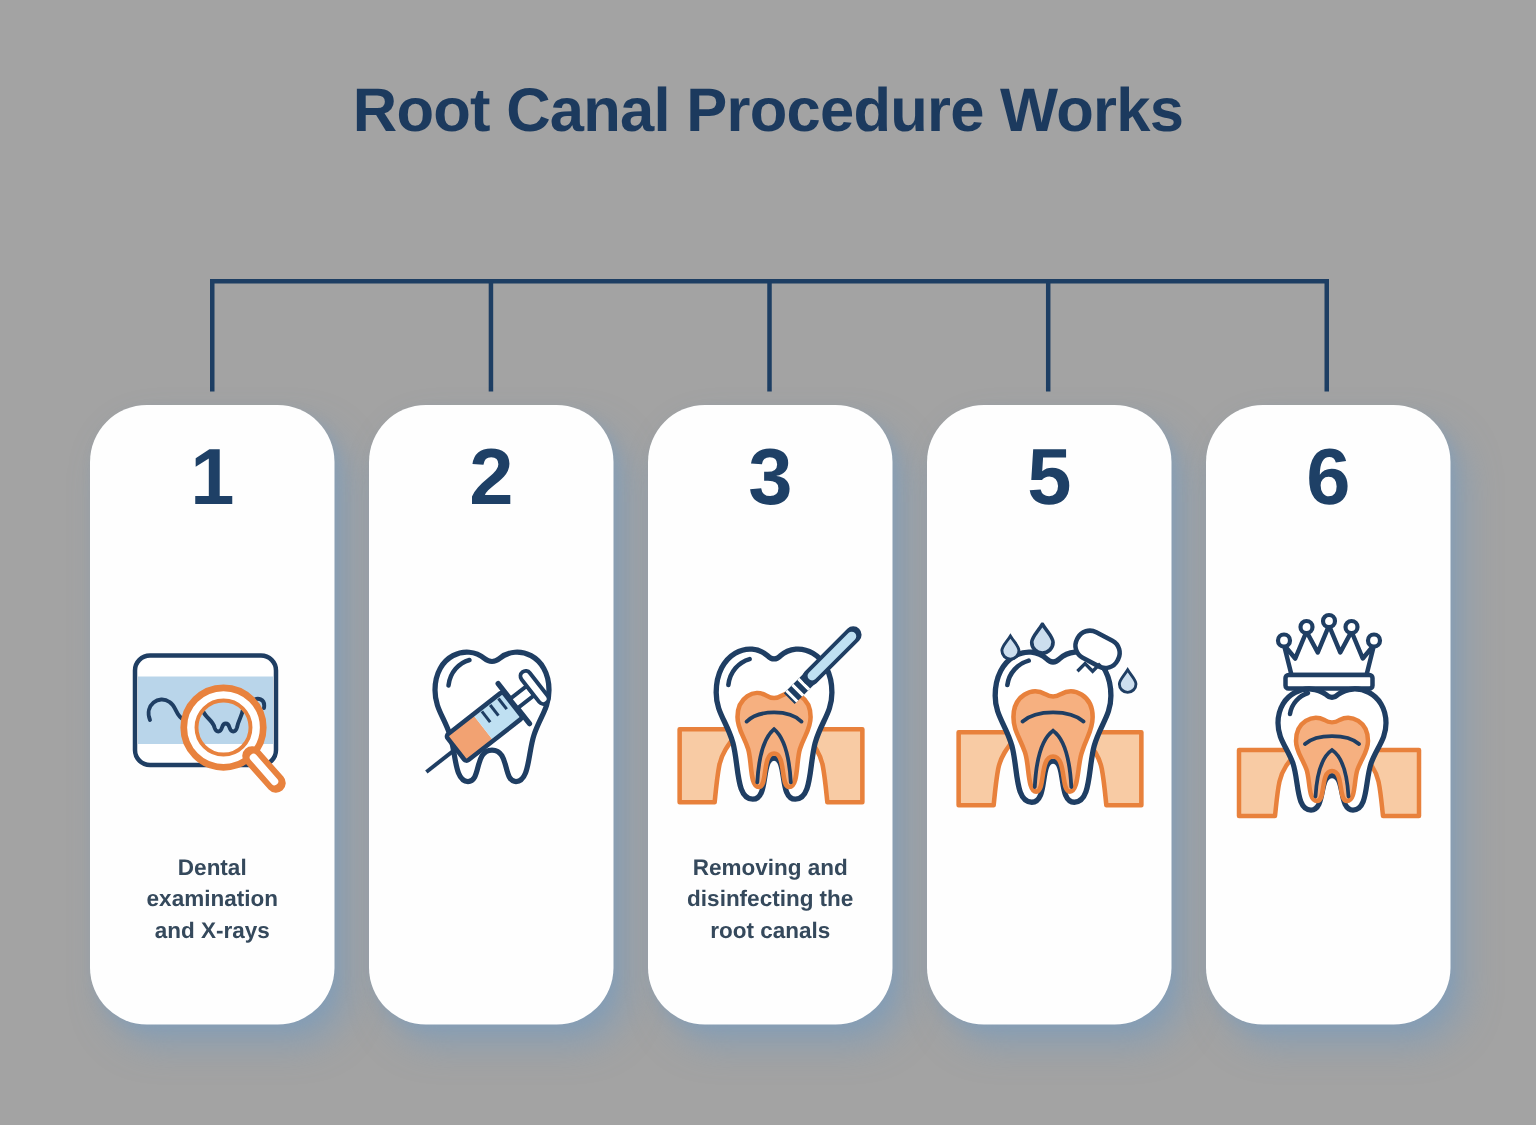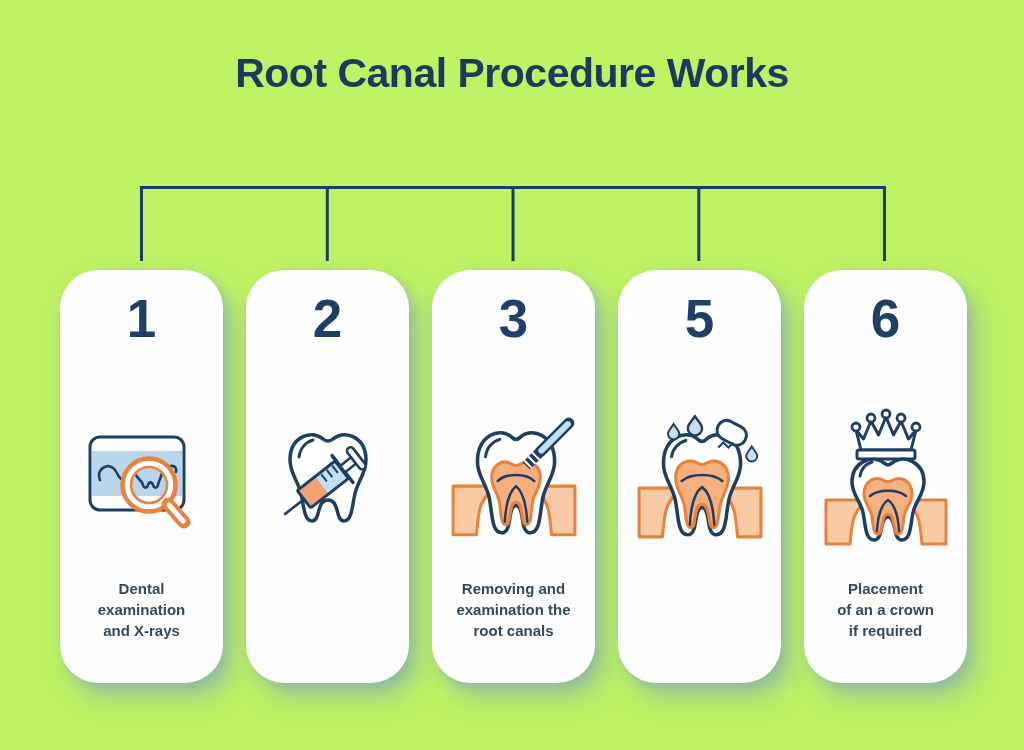--- a/index.html
+++ b/index.html
@@ -1,27 +1,27 @@
 <!DOCTYPE html>
 <html><head>
 <meta charset="utf-8">
 <style>
   html,body{margin:0;padding:0;}
   body{font-family:"Liberation Sans","DejaVu Sans",sans-serif;}
-  .canvas{position:relative;width:1024px;height:750px;background:#bef264;overflow:hidden;}
+  .canvas{position:relative;width:1024px;height:750px;background:#a3a3a3;overflow:hidden;}
   .title{position:absolute;top:50px;left:0;width:100%;text-align:center;
          font-size:41px;font-weight:bold;letter-spacing:-0.5px;color:#1c3a5e;}
   .connector{position:absolute;left:0;top:0;pointer-events:none;}
   .cards{position:absolute;left:60px;top:270px;display:flex;gap:23px;}
   .card{width:163px;height:413px;background:#fefefe;border-radius:38px;
         box-shadow:10px 14px 22px rgba(116,155,194,0.50), 3px 4px 8px rgba(116,155,194,0.25);
         display:flex;flex-direction:column;align-items:center;}
   .num{margin-top:18px;height:62px;line-height:62px;font-size:53px;font-weight:bold;color:#1e4066;}
   .icon-wrap{height:158px;margin-top:50px;display:flex;align-items:center;justify-content:center;}
-  .caption{margin-top:20px;font-size:15px;line-height:21px;font-weight:bold;color:#35495c;
+  .caption{margin-top:10px;font-size:15px;line-height:21px;font-weight:bold;color:#35495c;
            text-align:center;white-space:pre-line;}
 </style>
 </head>
 <body>
 
 <div class="canvas">
 
   <div class="title">Root Canal Procedure Works</div>
 
   <svg class="connector" width="1024" height="750">
@@ -88,21 +88,21 @@
           <path d="M44 60 C44 47 55 41 63 46 C66 48 70 48 73 46 C81 41 92 47 92 60 C92 68 88 72 85 81 C82.5 89 84 106 78 106 C72 106 76 84 68 84 C60 84 64 106 58 106 C52 106 53.5 89 51 81 C48 72 44 68 44 60 Z" fill="#f6b080" stroke="#e8813c" stroke-width="3"></path>
           <path d="M50 63 C58 55 78 55 86 63 M57 103 C58 85 62 73 68 68 C74 73 78 85 79 103" fill="none" stroke="#1f3e63" stroke-width="2.5" stroke-linecap="round"></path>
           <path d="M38 39 C39 30 45 24 52 22" fill="none" stroke="#1f3e63" stroke-width="3" stroke-linecap="round"></path>
           <line x1="78" y1="48" x2="92" y2="34" stroke="#1f3e63" stroke-width="10"></line>
           <line x1="79" y1="47" x2="91" y2="35" stroke="#ffffff" stroke-width="10" stroke-dasharray="2 3.5"></line>
           <line x1="92" y1="34" x2="120" y2="6" stroke="#1f3e63" stroke-width="11" stroke-linecap="round"></line>
           <line x1="93" y1="33" x2="119" y2="7" stroke="#bfe0f2" stroke-width="6" stroke-linecap="round"></line>
         </svg>
       </div>
       <div class="caption">Removing and
-examination the
+disinfecting the
 root canals</div>
     </div>
 
     <div class="card">
       <div class="num">5</div>
       <div class="icon-wrap">
         <svg width="134" height="128" viewBox="0 0 132 126">
           <g transform="translate(0 4)">
             <path d="M6 68 L46 68 C40 76 34 82 32 92 C30.5 100 30 106 29 116 L6 116 Z" fill="#f8cba4" stroke="#e8813c" stroke-width="3" stroke-linejoin="round"></path>
             <path d="M126 68 L86 68 C92 76 98 82 100 92 C101.5 100 102 106 103 116 L126 116 Z" fill="#f8cba4" stroke="#e8813c" stroke-width="3" stroke-linejoin="round"></path>
@@ -138,19 +138,16 @@
           </g>
           <rect x="37" y="42" width="58" height="9" rx="2" fill="#ffffff" stroke="#1f3e63" stroke-width="3"></rect>
           <path d="M6 92 L46 92 C40 99 35 104 33 113 C31.5 120 31 127 30 136 L6 136 Z" fill="#f8cba4" stroke="#e8813c" stroke-width="3" stroke-linejoin="round"></path>
           <path d="M126 92 L86 92 C92 99 97 104 99 113 C100.5 120 101 127 102 136 L126 136 Z" fill="#f8cba4" stroke="#e8813c" stroke-width="3" stroke-linejoin="round"></path>
           <path d="M32 74 C32 54 52 46 64 55 C66.5 57.5 69.5 57.5 72 55 C84 46 104 54 104 74 C104 85 98 90 94 101 C90 113 92 132 82 132 C72 132 77 109 68 109 C59 109 64 132 54 132 C44 132 46 113 42 101 C38 90 32 85 32 74 Z" fill="#ffffff" stroke="#1f3e63" stroke-width="3.5" stroke-linejoin="round"></path>
           <path d="M44 86 C44 73 55 68 63 72 C66 74 70 74 73 72 C81 68 92 73 92 86 C92 93 88 97 85 105 C82.5 112 84 126 78 126 C72 126 76 106 68 106 C60 106 64 126 58 126 C52 126 53.5 112 51 105 C48 97 44 93 44 86 Z" fill="#f6b080" stroke="#e8813c" stroke-width="3"></path>
           <path d="M50 88 C58 81 78 81 86 88 M57 123 C58 106 62 96 68 92 C74 96 78 106 79 123" fill="none" stroke="#1f3e63" stroke-width="2.5" stroke-linecap="round"></path>
           <path d="M40 68 C41 61 46 56 52 54" fill="none" stroke="#1f3e63" stroke-width="3" stroke-linecap="round"></path>
         </svg>
       </div>
-      <div class="caption">Placement
-of an a crown
-if required</div>
     </div>
 
   </div>
 </div>
 
 </body></html>

